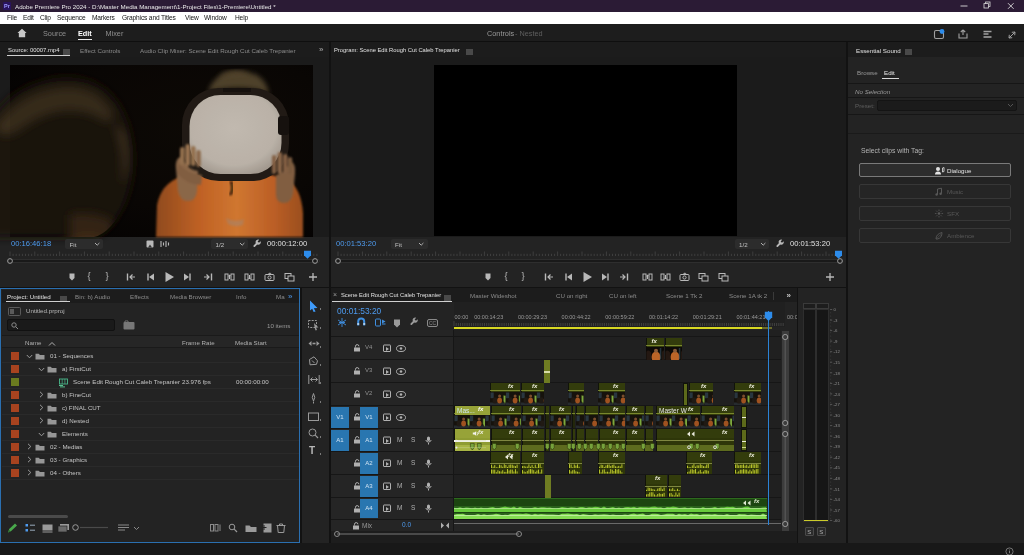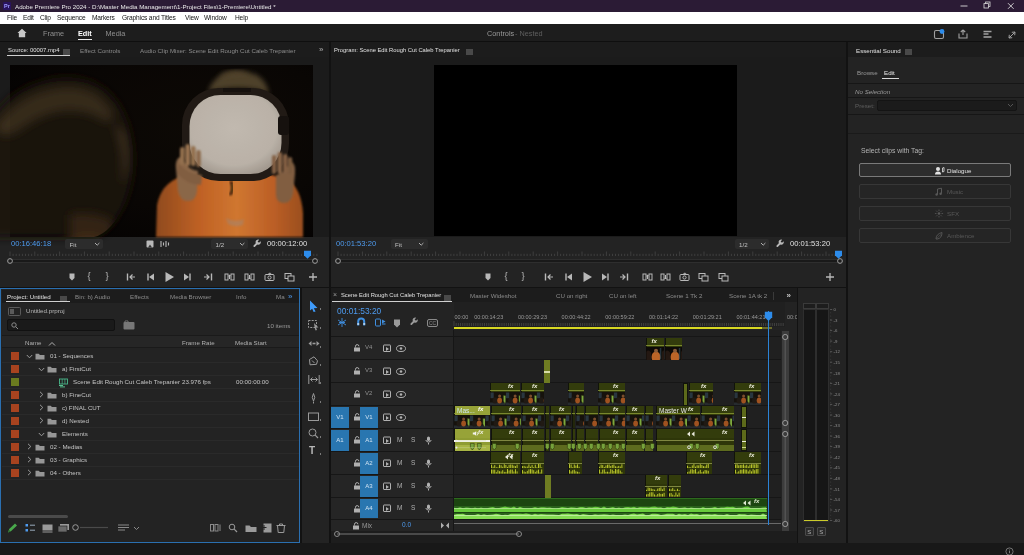--- a/index.html
+++ b/index.html
@@ -25,24 +25,24 @@
 <div class="t" style="left:57px;top:14.2px;font-size:6.6px;color:#151515;letter-spacing:-0.15px;">Sequence</div>
 <div class="t" style="left:92px;top:14.2px;font-size:6.6px;color:#151515;letter-spacing:-0.15px;">Markers</div>
 <div class="t" style="left:122px;top:14.2px;font-size:6.6px;color:#151515;letter-spacing:-0.15px;">Graphics and Titles</div>
 <div class="t" style="left:185px;top:14.2px;font-size:6.6px;color:#151515;letter-spacing:-0.15px;">View</div>
 <div class="t" style="left:204px;top:14.2px;font-size:6.6px;color:#151515;letter-spacing:-0.15px;">Window</div>
 <div class="t" style="left:235px;top:14.2px;font-size:6.6px;color:#151515;letter-spacing:-0.15px;">Help</div>
 <div style="left:0px;top:24px;width:1024px;height:18px;background:#1d1d1d;border-bottom:1px solid #0f0f0f;"></div>
 <svg style="left:17px;top:28px" width="10" height="10" viewBox="0 0 12 12">
     <path d="M6 1L11.5 6h-1.7v5h-7.6V6H0.5z" fill="#c8c8c8"></path>
   </svg>
-<div class="t" style="left:43px;top:29px;font-size:7.3px;color:#8f8f8f;">Frame</div>
+<div class="t" style="left:43px;top:29px;font-size:7.3px;color:#8f8f8f;">Source</div>
 <div class="t" style="left:78px;top:29px;font-size:7.3px;color:#ffffff;font-weight:bold;">Edit</div>
 <div style="left:77.5px;top:38.8px;width:14px;height:1.6px;background:#e8e8e8;"></div>
-<div class="t" style="left:105.5px;top:29px;font-size:7.3px;color:#8f8f8f;">Media</div>
+<div class="t" style="left:105.5px;top:29px;font-size:7.3px;color:#8f8f8f;">Mixer</div>
 <div class="t" style="left:487px;top:29px;font-size:7.3px;color:#9a9a9a;">Controls</div>
 <div class="t" style="left:515px;top:29px;font-size:7.3px;color:#5f5f5f;">- Nested</div>
 <svg style="left:934px;top:28.5px" width="82" height="10" viewBox="0 0 82 10">
     <rect x="0.5" y="1.5" width="9" height="8" rx="1.5" fill="none" stroke="#a0a0a0" stroke-width="1.1"></rect>
     <circle cx="8" cy="2.5" r="2.4" fill="#2d8ceb"></circle>
     <path d="M25 4.5v4.5h8V4.5M29 6V0.8m0 0l-2.2 2.2m2.2-2.2l2.2 2.2" stroke="#a0a0a0" stroke-width="1.1" fill="none"></path>
     <path d="M49.5 2.5h8M49.5 5h5" stroke="#a0a0a0" stroke-width="1.6"></path>
     <path d="M49.5 8h8" stroke="#a0a0a0" stroke-width="1.6"></path>
     <path d="M75 9L81 3M75 9l0.3-3.2M75 9l3.2-0.3M81 3l-3.2 0.3M81 3l-0.3 3.2" stroke="#a0a0a0" stroke-width="1" fill="none"></path>
   </svg>

